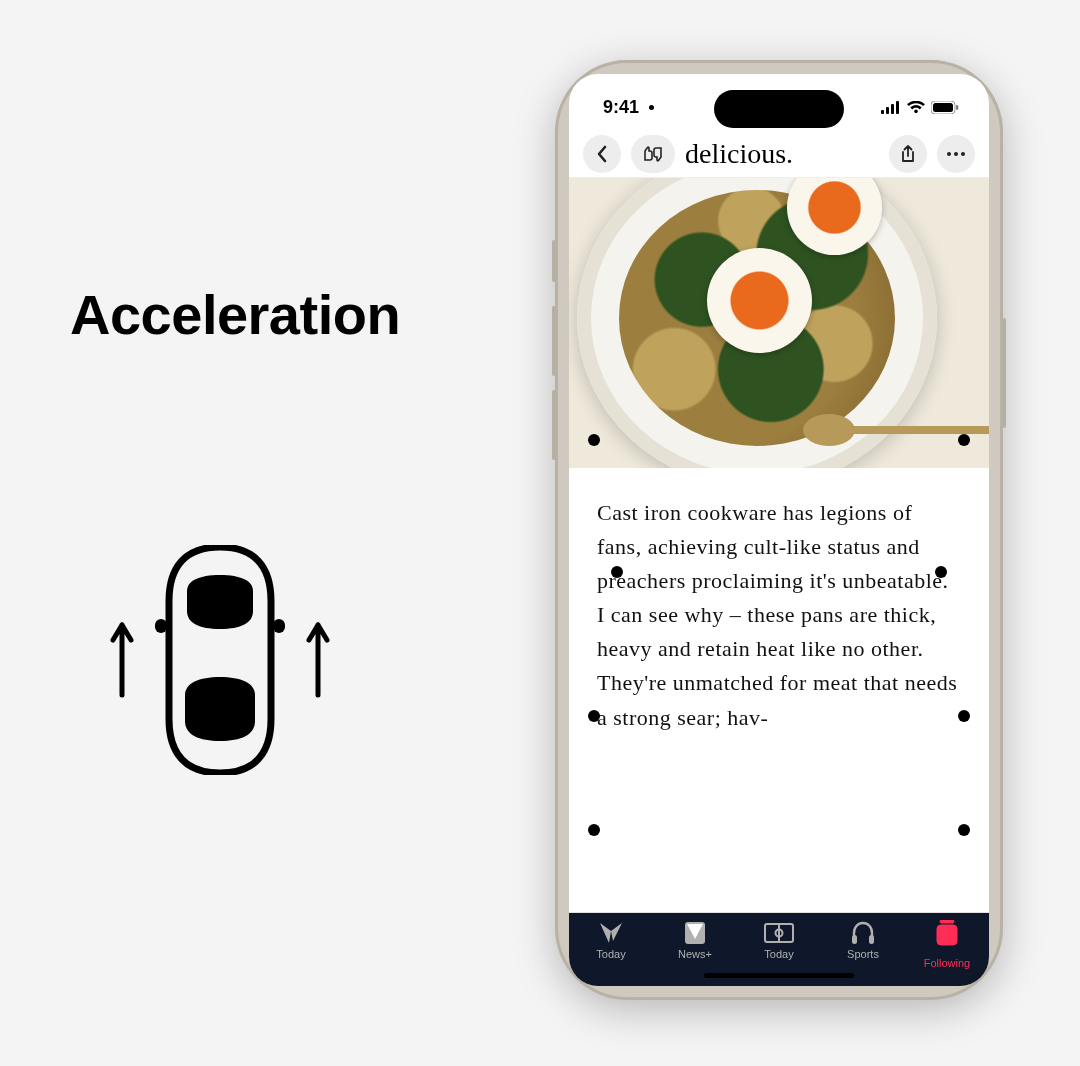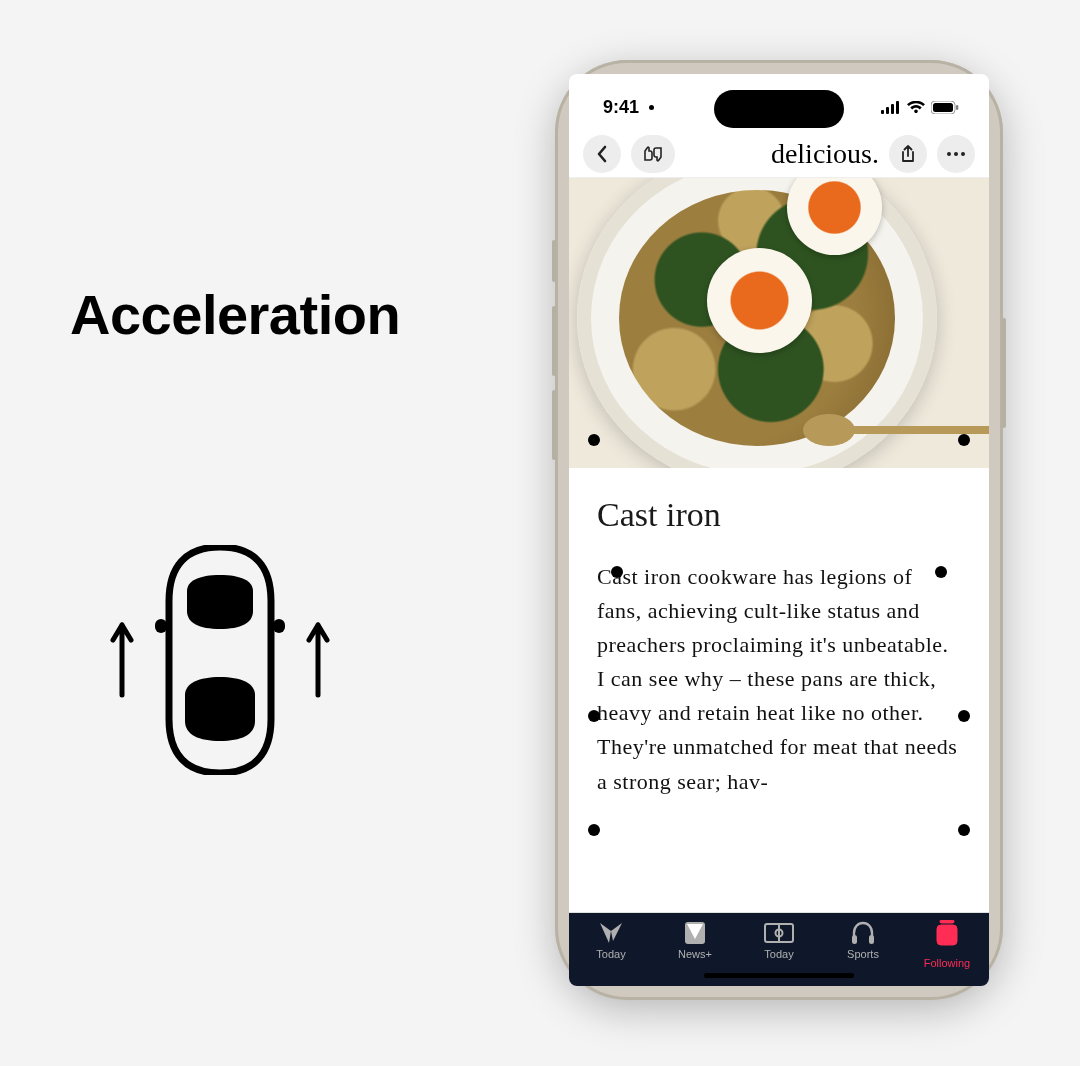--- a/index.html
+++ b/index.html
@@ -55,21 +55,21 @@
   .pbtn-l1 { left: -3px; top: 180px; width: 4px; height: 42px; }
   .pbtn-l2 { left: -3px; top: 246px; width: 4px; height: 70px; }
   .pbtn-l3 { left: -3px; top: 330px; width: 4px; height: 70px; }
   .pbtn-r1 { right: -3px; top: 258px; width: 4px; height: 110px; }
 
   .screen {
     position: relative;
     width: 100%;
     height: 100%;
     background: #fff;
-    border-radius: 8px;
+    border-radius: 29px;
     overflow: hidden;
     display: flex;
     flex-direction: column;
   }
 
   
   .island {
     position: absolute;
     top: 16px;
     left: 50%;
@@ -117,21 +117,21 @@
     color: #222;
   }
   .nav-pill {
     height: 38px; width: 44px;
     background: #ededed;
     border-radius: 20px;
     display: flex; align-items: center; justify-content: center;
   }
   .nav-title {
     flex: 1;
-    text-align: right;
+    text-align: left;
     font-family: Georgia, 'Times New Roman', serif;
     font-size: 28px;
     font-weight: 400;
   }
 
   
   .content {
     flex: 1;
     overflow: hidden;
     position: relative;
@@ -328,21 +328,20 @@
           <div class="egg egg2"></div>
         </div>
         <div class="spoon">
           <svg viewBox="0 0 200 40">
               <ellipse cx="30" cy="20" rx="26" ry="16" fill="#b79a5a"></ellipse>
               <rect x="50" y="16" width="150" height="8" rx="4" fill="#b79a5a"></rect>
             </svg>
         </div>
       </div>
       <div class="article">
-        <div class="article-title">Cast iron</div>
         <div class="article-body">Cast iron cookware has legions of fans, achieving cult-like status and preachers proclaiming it's unbeatable. I can see why – these pans are thick, heavy and retain heat like no other. They're unmatched for meat that needs a strong sear; hav-</div>
       </div>
 
       <div class="dotgrid">
         <div class="dot" style="left:19px; top:256px"></div>
         <div class="dot" style="right:19px; top:256px"></div>
         <div class="dot" style="left:42px; top:388px"></div>
         <div class="dot" style="right:42px; top:388px"></div>
         <div class="dot" style="left:19px; top:532px"></div>
         <div class="dot" style="right:19px; top:532px"></div>

